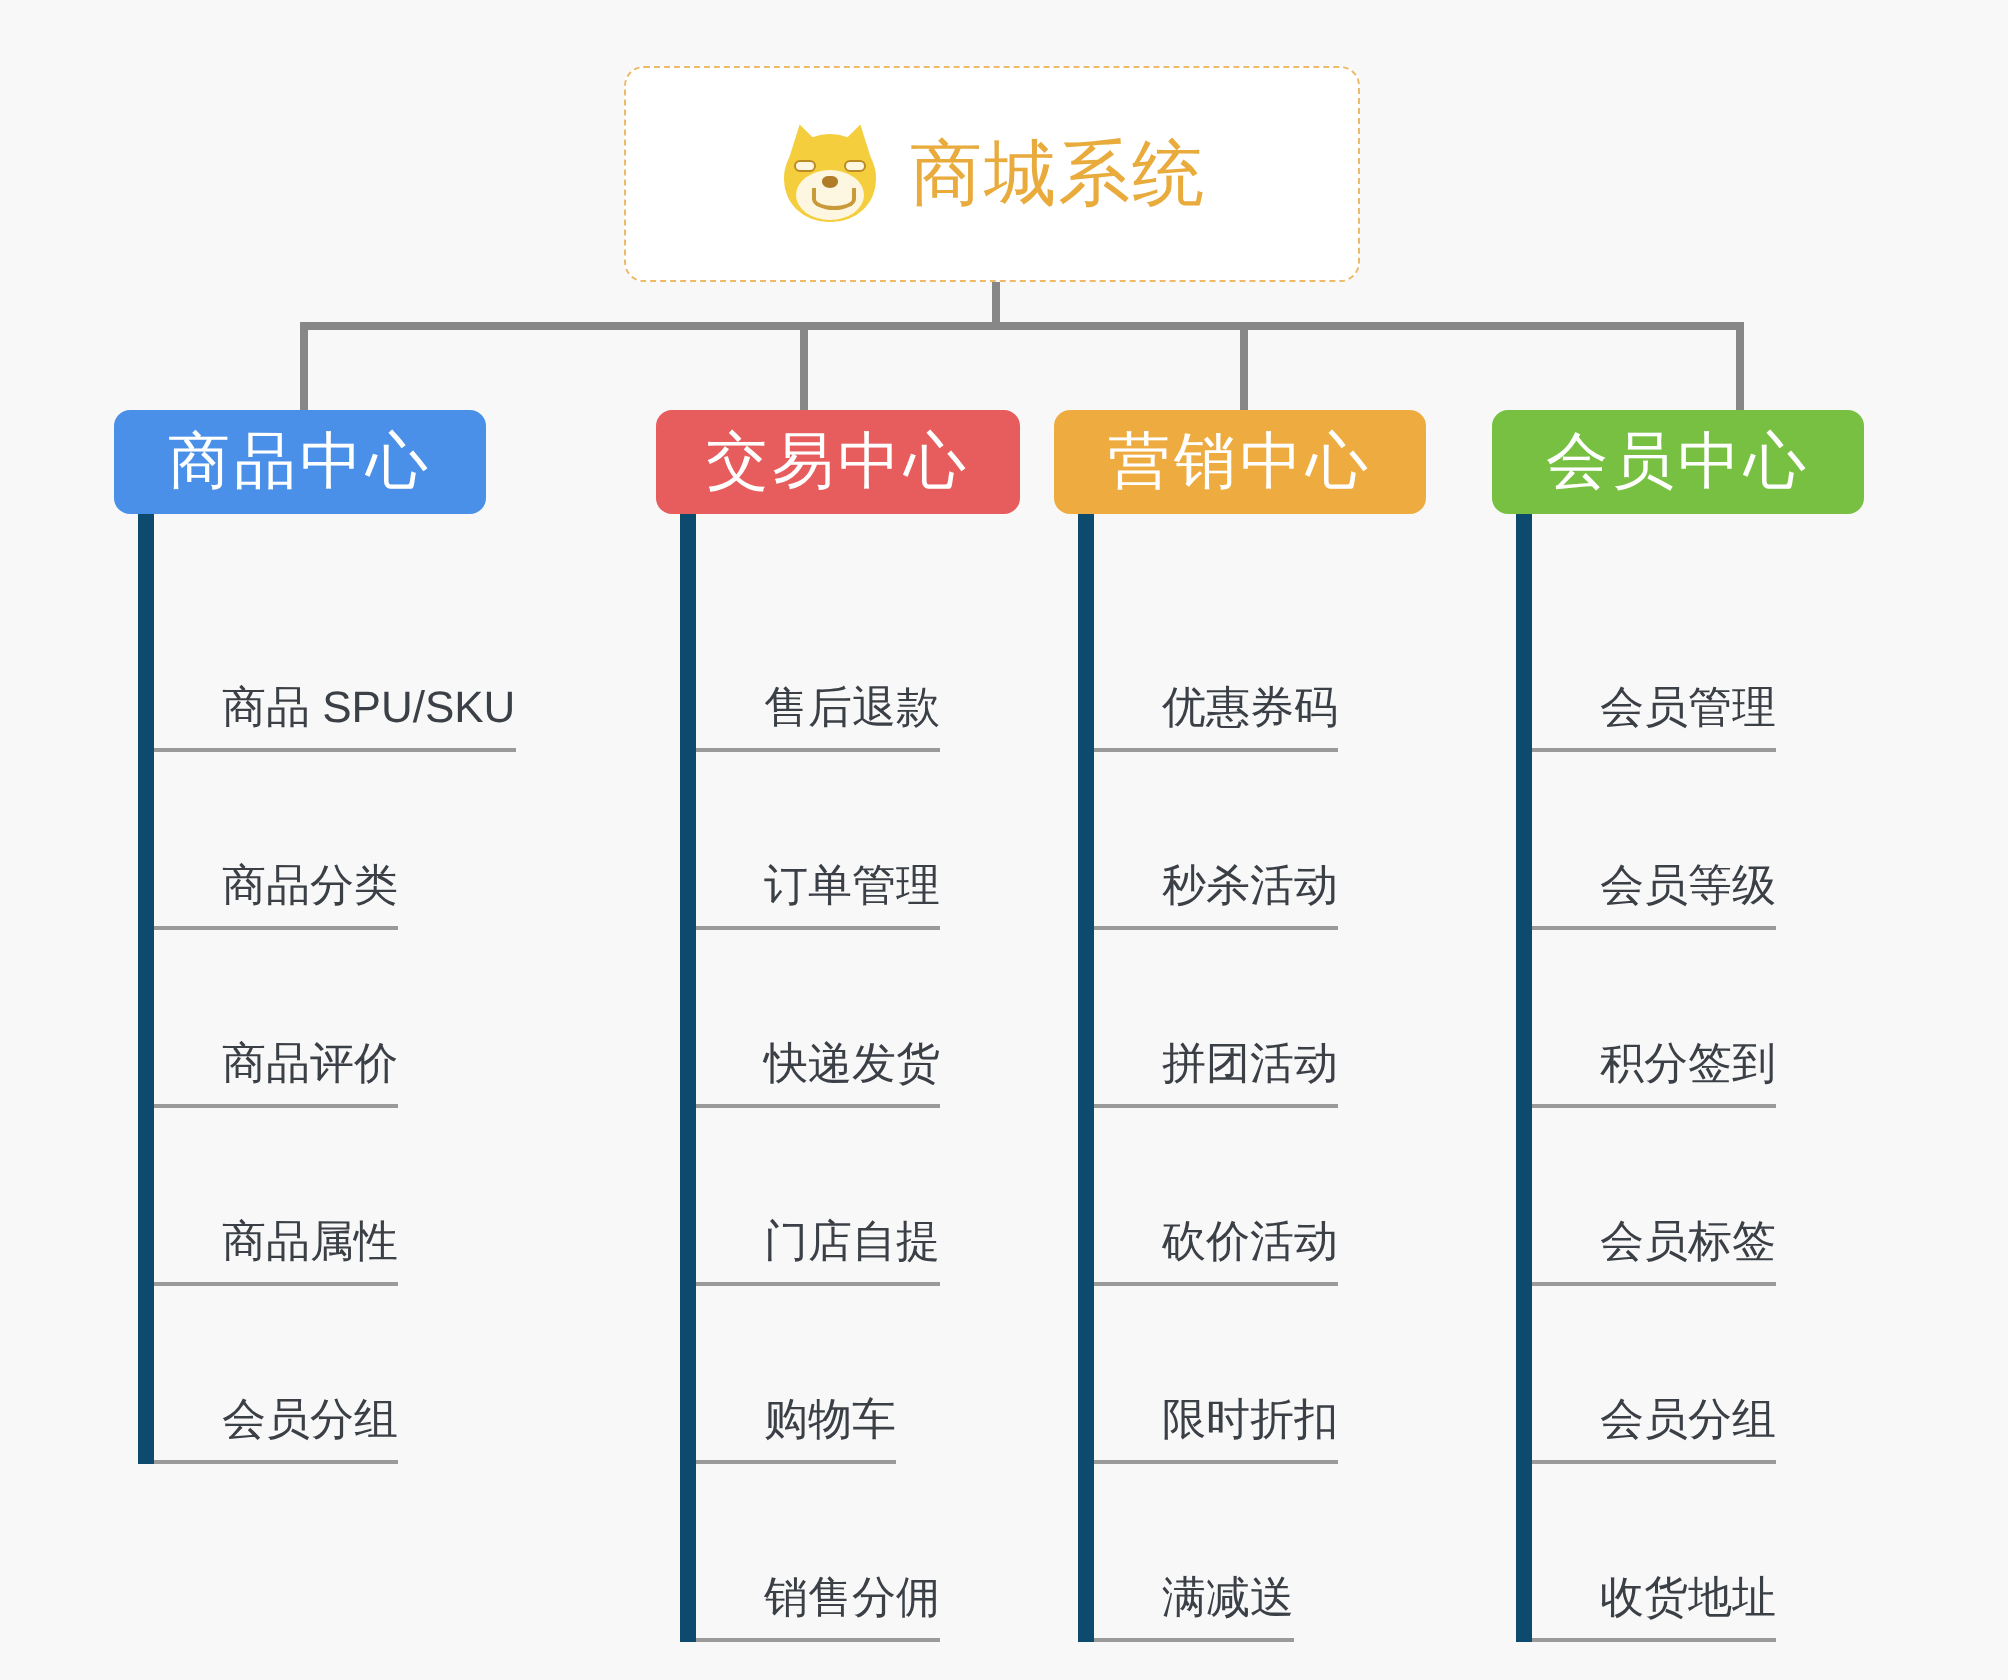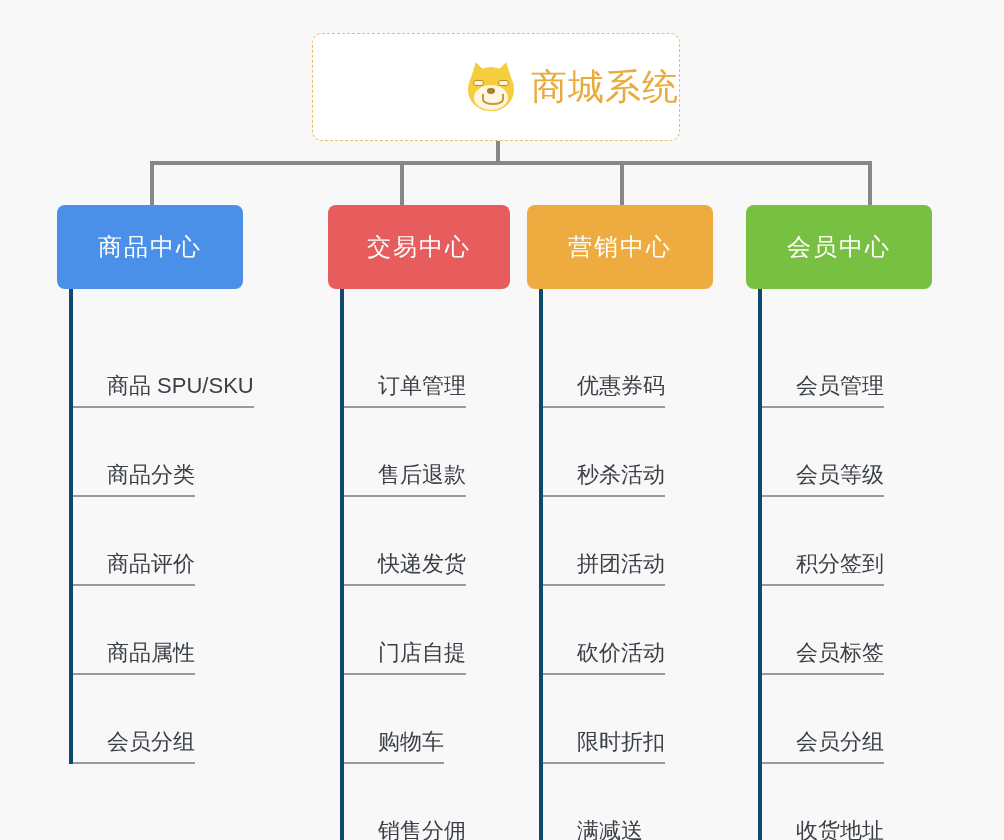--- a/index.html
+++ b/index.html
@@ -26,21 +26,21 @@
     left: 312px;
     top: 33px;
     width: 368px;
     height: 108px;
     box-sizing: border-box;
     background: #ffffff;
     border: 1px dashed #eeba6a;
     border-radius: 10px;
     display: flex;
     align-items: center;
-    justify-content: flex-end;
+    justify-content: center;
     gap: 14px;
   }
   .root-emoji {
     width: 52px;
     height: 52px;
     position: relative;
     flex: 0 0 auto;
   }
   
   .shiba-ear {
@@ -111,34 +111,34 @@
   .conn-v-root { left: 496px; top: 141px; width: 4px; height: 24px; }
   .conn-h-bus  { left: 150px; top: 161px; width: 722px; height: 4px; }
   .conn-v-drop { top: 161px; width: 4px; height: 44px; }
 
   
   .column {
     position: absolute;
     top: 205px;
   }
   .cat-box {
-    height: 84px;
+    height: 52px;
     border-radius: 8px;
     display: flex;
     align-items: center;
     justify-content: center;
     color: #ffffff;
-    font-size: 24px;
+    font-size: 31px;
     letter-spacing: 2px;
     box-sizing: border-box;
   }
   .branch {
     position: relative;
     margin-left: 12px;
-    border-left: 4px solid #0c4a6e;
+    border-left: 8px solid #0c4a6e;
     padding-top: 30px;
   }
   .leaf {
     position: relative;
     height: 89px;
     box-sizing: border-box;
     display: flex;
     align-items: flex-end;
     padding-left: 34px;
   }
@@ -214,25 +214,25 @@
     </div>
   </div>
 
   <div class="column" style="left:328px">
     <div class="cat-box" style="width:182px;background:#e75c5c">
       <span>交易中心</span>
     </div>
     <div class="branch">
       <div class="leaf">
           <span class="leaf-rule"></span>
+          <span class="leaf-label">售后退款</span>
+        </div>
+      <div class="leaf">
+          <span class="leaf-rule"></span>
           <span class="leaf-label">订单管理</span>
-        </div>
-      <div class="leaf">
-          <span class="leaf-rule"></span>
-          <span class="leaf-label">售后退款</span>
         </div>
       <div class="leaf">
           <span class="leaf-rule"></span>
           <span class="leaf-label">快递发货</span>
         </div>
       <div class="leaf">
           <span class="leaf-rule"></span>
           <span class="leaf-label">门店自提</span>
         </div>
       <div class="leaf">

